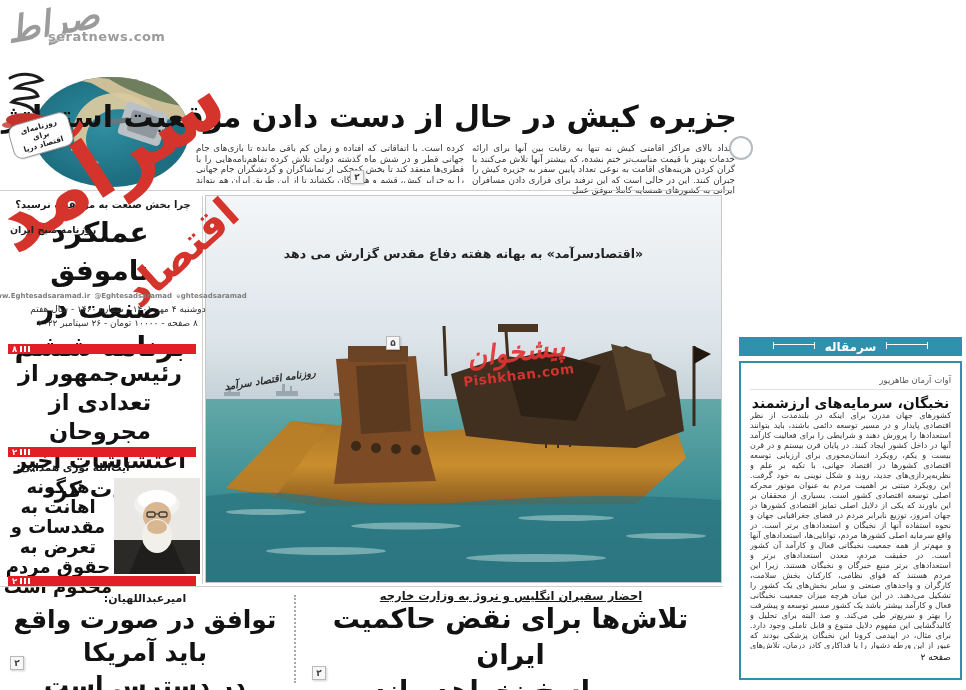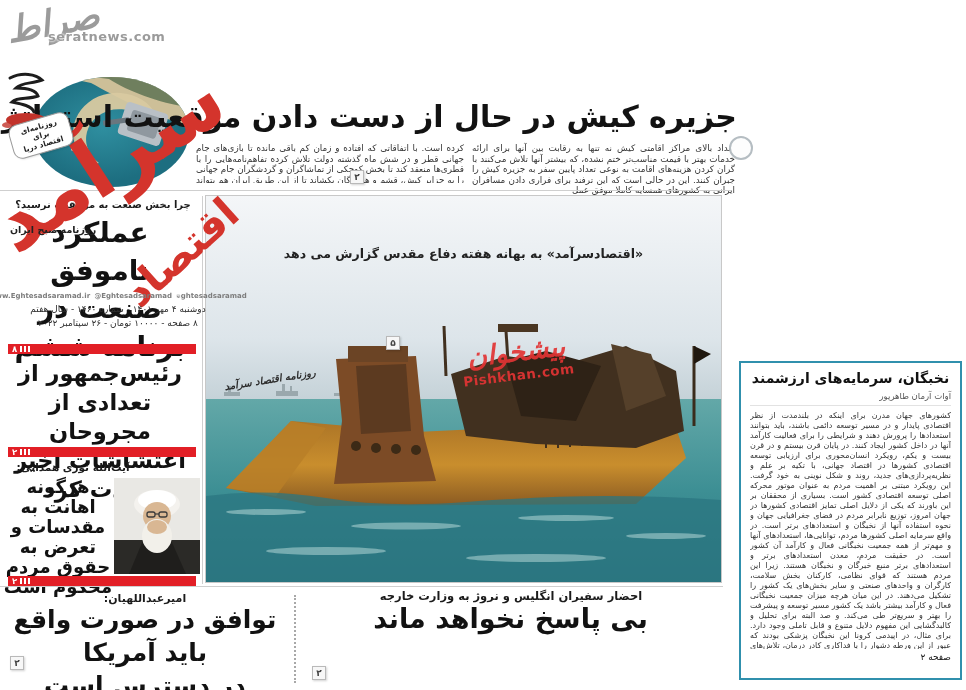--- a/index.html
+++ b/index.html
@@ -88,21 +88,21 @@
     border:2px solid #3090ad; background:#fff; padding:7px 9px 5px; }
   #editorial-title { font-size:14px; font-weight:bold; text-align:center; color:#111; }
   #editorial-byline { font-size:8.5px; color:#555; text-align:right; margin:5px 0 5px;
     padding-bottom:4px; border-bottom:1px solid #e2e2e2; }
   #editorial-body { font-size:8px; line-height:10px; height:238px; overflow:hidden; }
   #editorial-footer { font-size:9px; font-weight:normal; color:#111; margin-top:3px; }
 
   
   #bl-kicker { left:20px; top:592px; width:250px; font-size:11px; }
   #bl-head { left:0px; top:603px; width:290px; font-size:25px; line-height:33px; }
-  #bc-kicker { left:305px; top:589px; width:412px; font-size:11.5px; }
+  #bc-kicker { left:305px; top:589px; width:412px; font-size:11.5px;text-decoration:underline; }
   #bc-head { left:303px; top:601px; width:415px; font-size:27px; line-height:36px; }
 
   #circle-ornament { position:absolute; left:729px; top:136px; width:24px; height:24px;
     border:2px solid #b5bdc2; border-radius:50%; background:#fdfdfd; }
 </style>
 </head>
 <body>
 
 <div id="paper">
 
@@ -272,36 +272,42 @@
       <span class="sm-icon tg"></span>
       <span>@Eghtesadsaramad</span>
       <span class="sm-icon ig"></span>
       <span>eghtesadsaramad</span>
     </div>
     <div class="mast-date" style="top:304px;">دوشنبه ۴ مهر ۱۴۰۱ - شماره ۱۴۶۰ - سال هفتم</div>
     <div class="mast-date" style="top:318px;">۸ صفحه - ۱۰۰۰۰ تومان - ۲۶ سپتامبر ۲۰۲۲</div>
   </div>
   <div id="circle-ornament"></div>
 
+  <div id="sarmaghale-bar">
+    <span class="bar-deco"></span>
+    <span>سرمقاله</span>
+    <span class="bar-deco"></span>
+  </div>
   <div id="editorial-box">
+    <div id="editorial-byline">آوات آرمان طاهرپور</div>
     <div id="editorial-title">نخبگان، سرمایه‌های ارزشمند</div>
-    <div id="editorial-byline">آوات آرمان طاهرپور</div>
     <div id="editorial-body" class="bodytext">کشورهای جهان مدرن برای اینکه در بلندمدت از نظر اقتصادی پایدار و در مسیر توسعه دائمی باشند، باید بتوانند استعدادها را پرورش دهند و شرایطی را برای فعالیت کارآمد آنها در داخل کشور ایجاد کنند. در پایان قرن بیستم و در قرن بیست و یکم، رویکرد انسان‌محوری برای ارزیابی توسعه اقتصادی کشورها در اقتصاد جهانی، با تکیه بر علم و نظریه‌پردازی‌های جدید، روند و شکل نوینی به خود گرفت. این رویکرد مبتنی بر اهمیت مردم به عنوان موتور محرکه اصلی توسعه اقتصادی کشور است. بسیاری از محققان بر این باورند که یکی از دلایل اصلی تمایز اقتصادی کشورها در جهان امروز، توزیع نابرابر مردم در فضای جغرافیایی جهان و نحوه استفاده آنها از نخبگان و استعدادهای برتر است. در واقع سرمایه اصلی کشورها مردم، توانایی‌ها، استعدادهای آنها و مهم‌تر از همه جمعیت نخبگانی فعال و کارآمد آن کشور است. در حقیقت مردم، معدن استعدادهای برتر و استعدادهای برتر منبع خبرگان و نخبگان هستند. زیرا این مردم هستند که قوای نظامی، کارکنان بخش سلامت، کارگران و واحدهای صنعتی و سایر بخش‌های یک کشور را تشکیل می‌دهند. در این میان هرچه میزان جمعیت نخبگانی فعال و کارآمد بیشتر باشد یک کشور مسیر توسعه و پیشرفت را بهتر و سریع‌تر طی می‌کند. و صد البته برای تحلیل و کالبدگشایی این مفهوم دلایل متنوع و قابل تاملی وجود دارد. برای مثال، در اپیدمی کرونا این نخبگان پزشکی بودند که عبور از این ورطه دشوار را با فداکاری کادر درمان، تلاش‌های حوزه دارویی، صف و ستاد پزشکی و ساخت واکسن‌های ضدکرونا تسهیل کردند. در حقیقت نخبگان سکان‌دار حرکت واحدهای تولیدی و خدماتی و دفاعی می‌باشند که در حیطه تخصصی خود مشغول به کار هستند. بنابراین می‌توان گفت استعداد انسانی اکنون به طور فزاینده‌ای توسعه اقتصادی یک کشور را تعیین می‌کند...</div>
     <div id="editorial-footer">صفحه ۲</div>
   </div>
 
   <div class="hline" style="left:0;top:586px;width:723px;"></div>
   <div class="dotline" style="left:294px;top:595px;height:88px;"></div>
 
   <div id="bl-kicker" class="abs kicker">امیرعبداللهیان:</div>
   <div id="bl-head" class="abs headline">
     <div>توافق در صورت واقع باید آمریکا</div>
     <div>در دسترس است</div>
   </div>
   <div class="pagebadge" style="left:10px;top:656px;">۲</div>
 
   <div id="bc-kicker" class="abs kicker">احضار سفیران انگلیس و نروژ به وزارت خارجه</div>
   <div id="bc-head" class="abs headline">
+    <div>تلاش‌ها برای نقض حاکمیت ایران</div>
     <div>بی پاسخ نخواهد ماند</div>
   </div>
   <div class="pagebadge" style="left:312px;top:666px;">۲</div>
 
 </div>
 
 </body></html>

